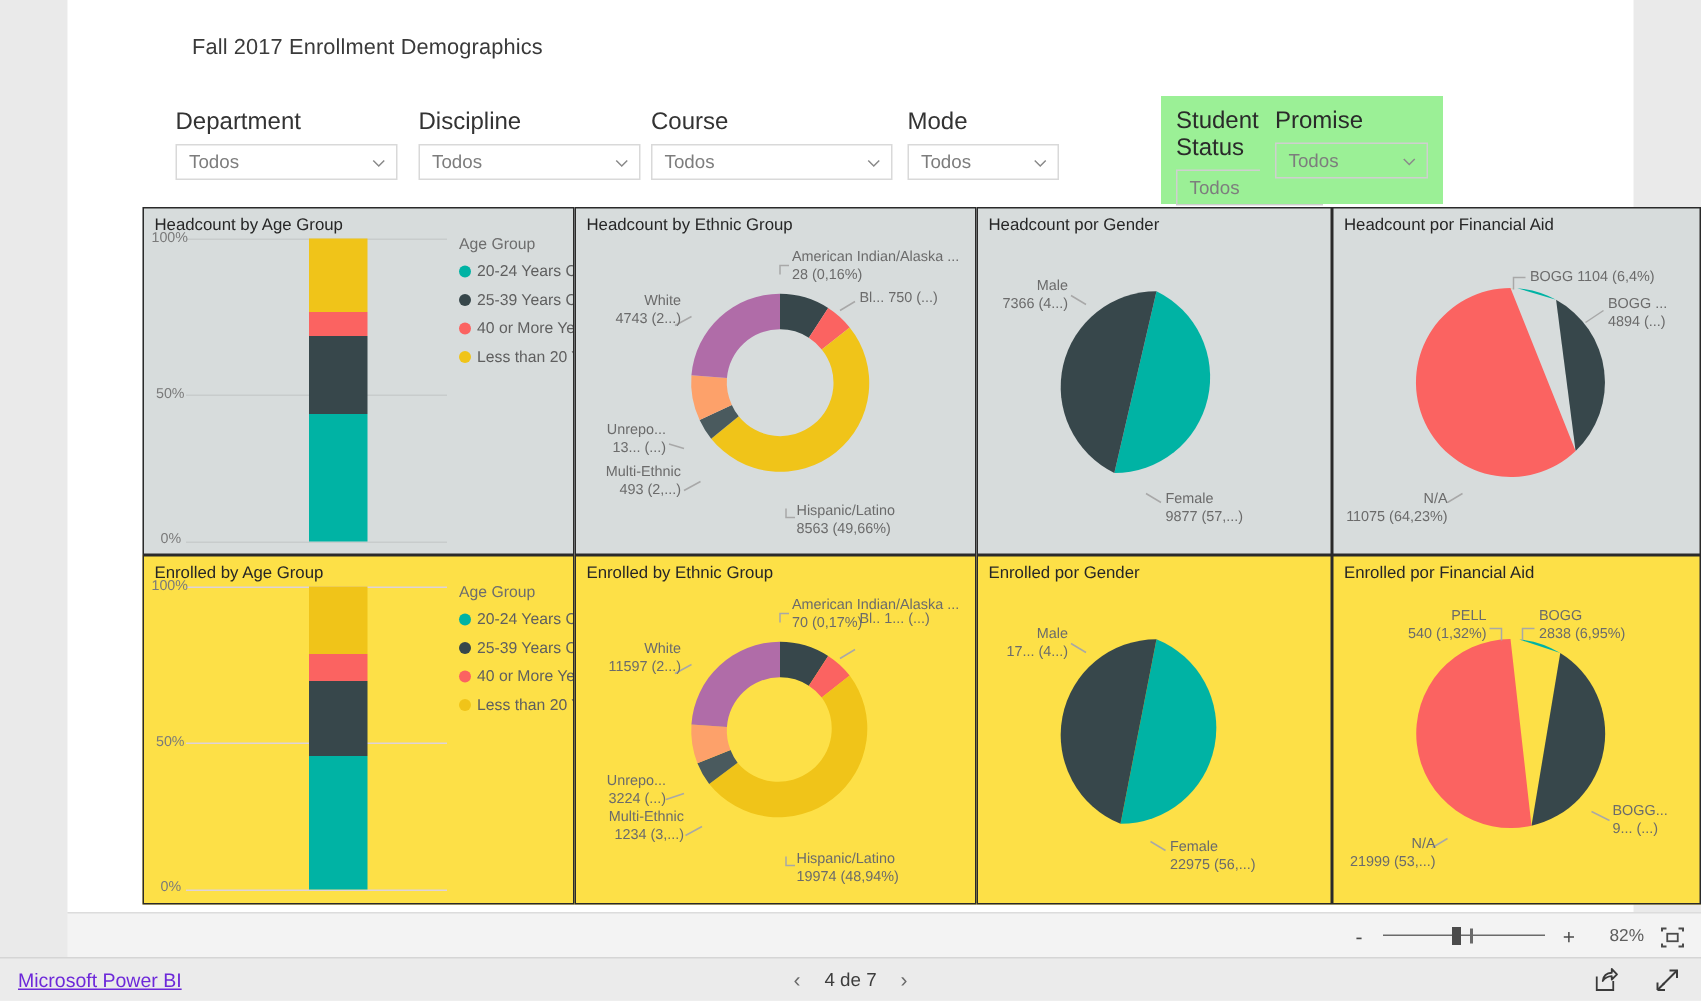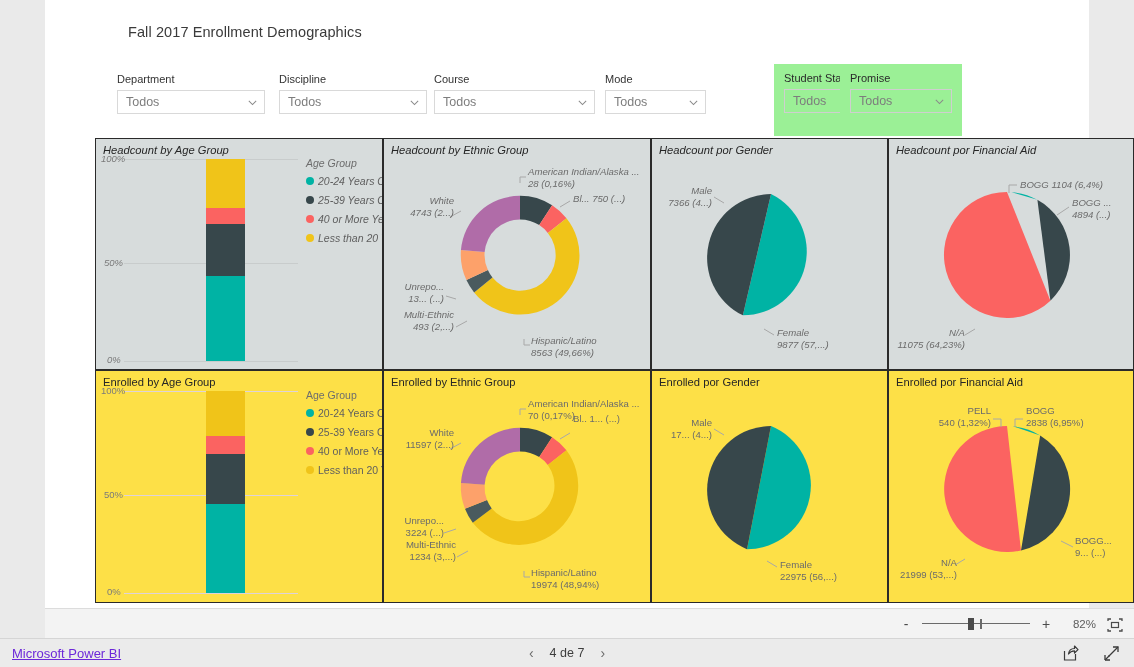--- a/index.html
+++ b/index.html
@@ -17,21 +17,21 @@
     background: #ffffff;
   }
   .report-title {
     position: absolute; left: 83px; top: 24px;
     font-size: 14.5px; color: #3a3a3a; letter-spacing: .1px;
   }
 
   
   .slicer { position: absolute; }
   .slicer .lbl {
-    font-size: 11px; color: #333; margin-bottom: 5px; display: block;
+    font-size: 16px; color: #333; margin-bottom: 5px; display: block;
   }
   .slicer .dd {
     border: 1px solid #d9d9d9; background: #fff; height: 24px;
     display: flex; align-items: center; padding: 0 6px 0 8px;
     font-size: 12.5px; color: #7d7d7d;
   }
   .slicer .dd .val { flex: 1; }
   .chev { width: 11px; height: 11px; flex: none; }
   .chev svg { display: block; }
   .slicer.green { background: #9bf096; padding: 8px 10px 10px 10px; }
@@ -52,21 +52,21 @@
   .grid {
     position: absolute; left: 50px; top: 138px;
     width: 1039px; height: 465px;
     display: grid;
     grid-template-columns: 288px 268px 237px 246px;
     grid-template-rows: 232px 233px;
   }
   .vis {
     border: 1.4px solid #2a2a2a; position: relative; overflow: hidden;
   }
-  .vis.top { background: #d7dcdc; font-style: italic; }
+  .vis.top { background: #d7dcdc; }
   .vis.bot { background: #fde047; }
   .vis .vtitle {
     position: absolute; left: 7px; top: 5px;
     font-size: 11.2px; color: #262626;
   }
   .plot { position: absolute; inset: 0; }
 
   
   .bar-axis {
     position: absolute; font-size: 9.5px; color: #7a7a7a;
@@ -432,21 +432,21 @@
             <path d="M176,68 L186,62" fill="none" stroke="#a8a8a8" stroke-width="1"></path>
             <path d="M77,72 L66,78" fill="none" stroke="#a8a8a8" stroke-width="1"></path>
             <path d="M72,158 L60,162" fill="none" stroke="#a8a8a8" stroke-width="1"></path>
             <path d="M84,180 L73,186" fill="none" stroke="#a8a8a8" stroke-width="1"></path>
             <path d="M140,200 L140,206 L146,206" fill="none" stroke="#a8a8a8" stroke-width="1"></path>
           </svg>
           <div class="dlabel" style="left:144px;top:27px;">
             <div>American Indian/Alaska ...</div>
             <div>70 (0,17%)</div>
           </div>
-          <div class="dlabel" style="left:189px;top:42px;">
+          <div class="dlabel" style="left:189px;top:36px;">
             <div>Bl.. 1... (...)</div>
           </div>
           <div class="dlabel r" style="left:-16px;top:56px;width:86px;">
             <div>White</div>
             <div>11597 (2...)</div>
           </div>
           <div class="dlabel r" style="left:-12px;top:144px;width:72px;">
             <div>Unrepo...</div>
             <div>3224 (...)</div>
           </div>

